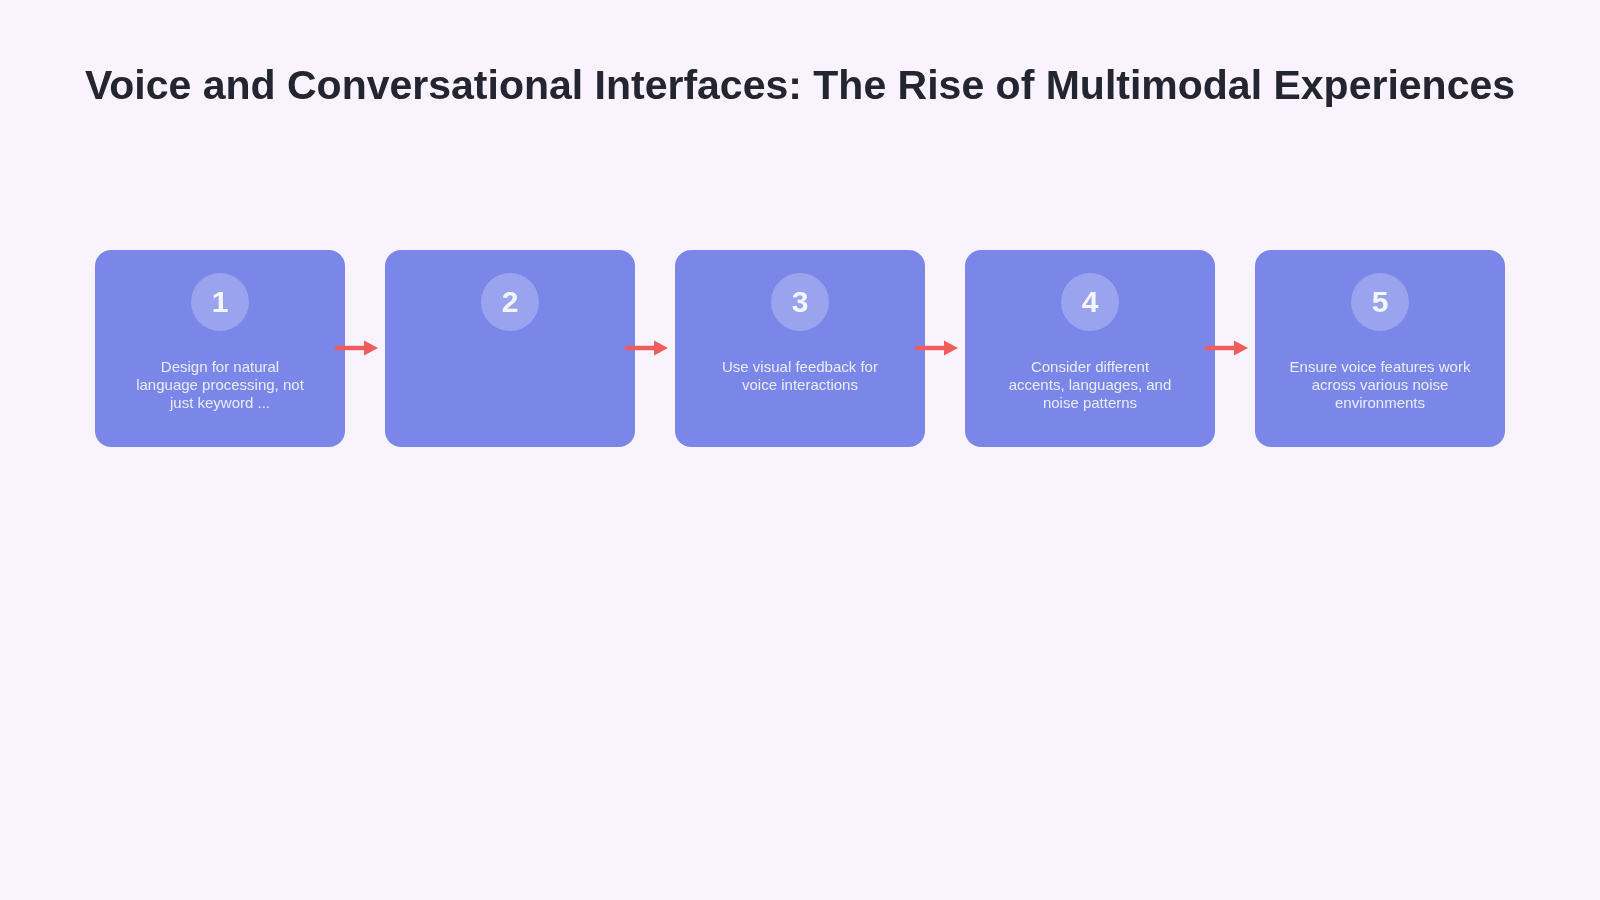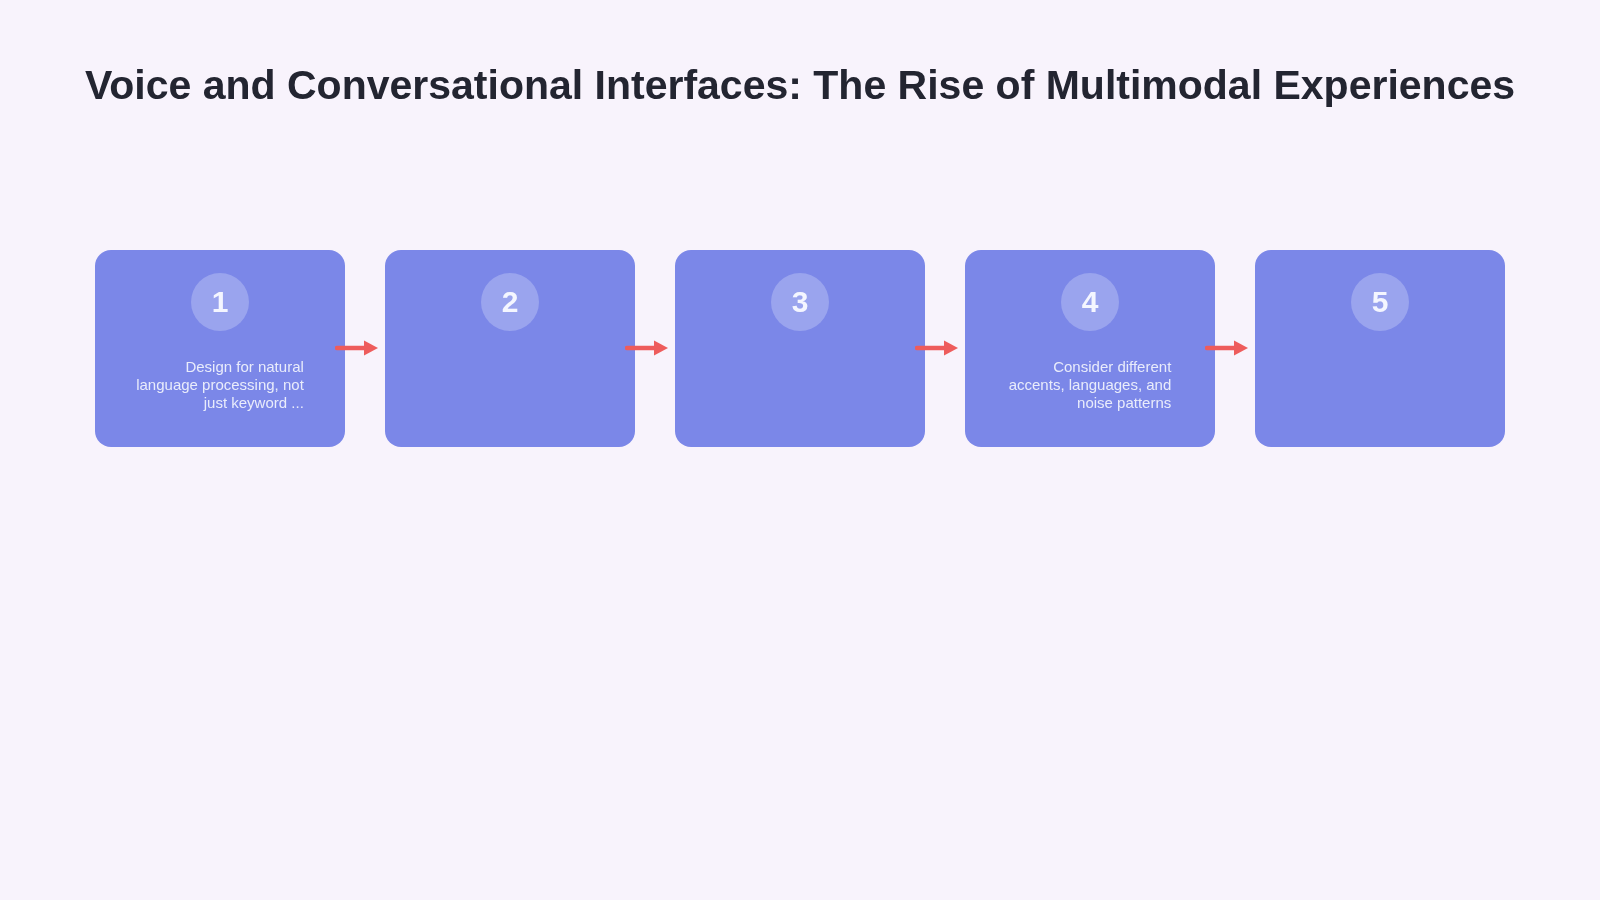--- a/index.html
+++ b/index.html
@@ -65,21 +65,21 @@
   .num {
     font-size: 30px;
     font-weight: bold;
     color: var(--number-color, #f4f6ff);
   }
   .label {
     margin-top: 27px;
     padding: 0 10px;
     font-size: 15px;
     line-height: 18px;
-    text-align: right;
+    text-align: center;
     white-space: pre-line;
     color: var(--card-text, #e9ecfb);
   }
   .arrow-cell {
     width: 40px;
     position: relative;
     flex: none;
   }
   .arrow-svg {
     position: absolute;
@@ -124,20 +124,22 @@
     <svg class="arrow-svg" width="44" height="18" viewBox="0 0 44 18">
       <line x1="2" y1="9" x2="30" y2="9" stroke="currentColor" stroke-width="4.6" stroke-linecap="round"></line>
       <polygon points="29,1.5 43,9 29,16.5" fill="currentColor"></polygon>
     </svg>
   </div>
 
   <div class="card">
     <div class="circle">
       <span class="num">3</span>
     </div>
+    <div class="label">Use visual feedback for
+voice interactions</div>
   </div>
 
   <div class="arrow-cell">
     <svg class="arrow-svg" width="44" height="18" viewBox="0 0 44 18">
       <line x1="2" y1="9" x2="30" y2="9" stroke="currentColor" stroke-width="4.6" stroke-linecap="round"></line>
       <polygon points="29,1.5 43,9 29,16.5" fill="currentColor"></polygon>
     </svg>
   </div>
 
   <div class="card">
@@ -153,15 +155,18 @@
     <svg class="arrow-svg" width="44" height="18" viewBox="0 0 44 18">
       <line x1="2" y1="9" x2="30" y2="9" stroke="currentColor" stroke-width="4.6" stroke-linecap="round"></line>
       <polygon points="29,1.5 43,9 29,16.5" fill="currentColor"></polygon>
     </svg>
   </div>
 
   <div class="card">
     <div class="circle">
       <span class="num">5</span>
     </div>
+    <div class="label">Ensure voice features work
+across various noise
+environments</div>
   </div>
 </div>
 </div>
 
 </body></html>

